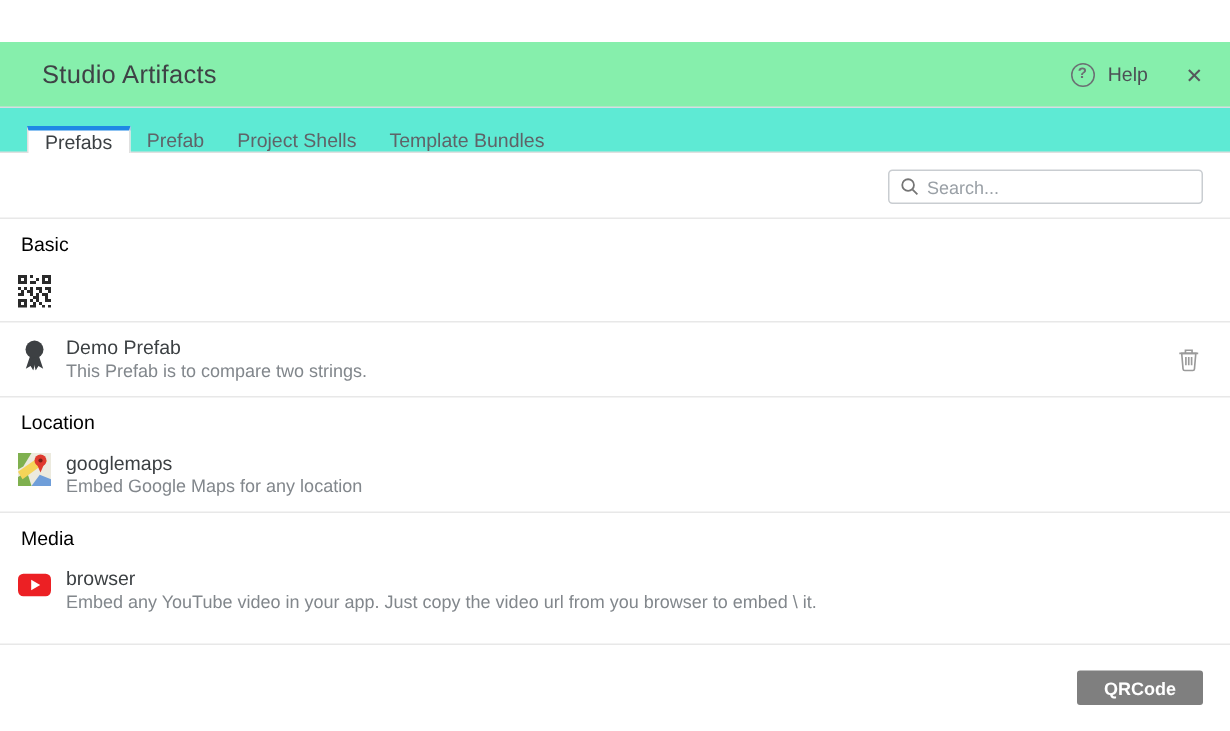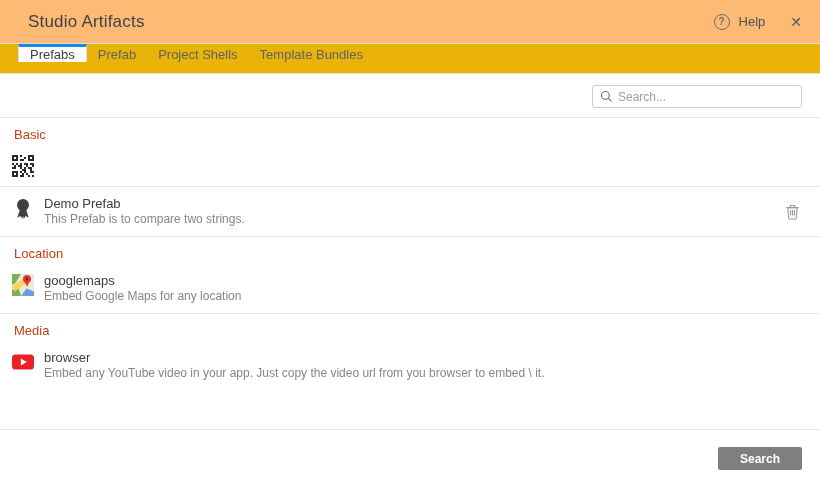--- a/index.html
+++ b/index.html
@@ -11,40 +11,41 @@
     overflow: hidden;
   }
   .dialog {
     width: 820px; height: 487px;
     display: flex; flex-direction: column;
     background: #fff;
   }
   
   .header {
     height: 44px; flex: 0 0 44px;
-    background: #fdba74;
+    background: #86efac;
     border-bottom: 1px solid #d9dce1;
     display: flex; align-items: center;
     padding: 0 18px 0 28px;
+    margin-top: 28px;
   }
   .title { font-size: 17px; color: #3f4246; letter-spacing: .2px; }
   .header-right { margin-left: auto; display: flex; align-items: center; gap: 9px; }
   .help-icon {
     width: 16px; height: 16px; border: 1px solid #6b6f73; border-radius: 50%;
     display: inline-flex; align-items: center; justify-content: center;
     font-size: 10px; color: #6b6f73; font-weight: bold;
   }
   .help-label { font-size: 13px; color: #4c5055; margin-right: 16px; }
   .close-icon { font-size: 14px; color: #55585c; cursor: pointer; line-height: 1; }
   
   .tabbar {
     height: 30px; flex: 0 0 30px;
-    background: #eab308;
+    background: #5eead4;
     border-bottom: 1px solid #e0e0e0;
-    display: flex; align-items: flex-start;
+    display: flex; align-items: flex-end;
     padding-left: 18px;
   }
   .tab {
     display: inline-flex; align-items: center;
     padding: 0 11px;
     font-size: 13px; color: #5f6368;
     border-top: 3px solid transparent;
     cursor: pointer;
     position: relative;
   }
@@ -73,21 +74,21 @@
   .search-input {
     border: none; outline: none; width: 100%;
     font-size: 12px; color: #3c4043;
     font-family: "Liberation Sans", sans-serif;
   }
   .search-input::placeholder { color: #9aa0a6; }
   
   .list { flex: 1 1 auto; overflow: hidden; display: flex; flex-direction: column; }
   .section-label {
     padding: 9px 14px 3px 14px;
-    font-size: 13px; color: #c2410c;
+    font-size: 13px; color: #000000;
   }
   .item {
     display: flex; align-items: flex-start;
     padding: 8px 18px 9px 12px;
     border-bottom: 1px solid #e8e8e8;
   }
   .item.last { border-bottom: none; }
   .item-icon { flex: 0 0 22px; width: 22px; margin: 2px 10px 0 0; display: flex; }
   .item-text { display: flex; flex-direction: column; }
   .item-title { font-size: 13px; color: #3c4043; line-height: 17px; }
@@ -242,16 +243,16 @@
       </span>
       <span class="item-text">
         <span class="item-title">browser</span>
         <span class="item-desc">Embed any YouTube video in your app. Just copy the video url from you browser to embed \ it.</span>
       </span>
     </div>
 
   </div>
 
   <div class="footer">
-    <button class="btn btn-cancel">Search</button>
+    <button class="btn btn-cancel">QRCode</button>
   </div>
 
 </div>
 
 </body></html>

